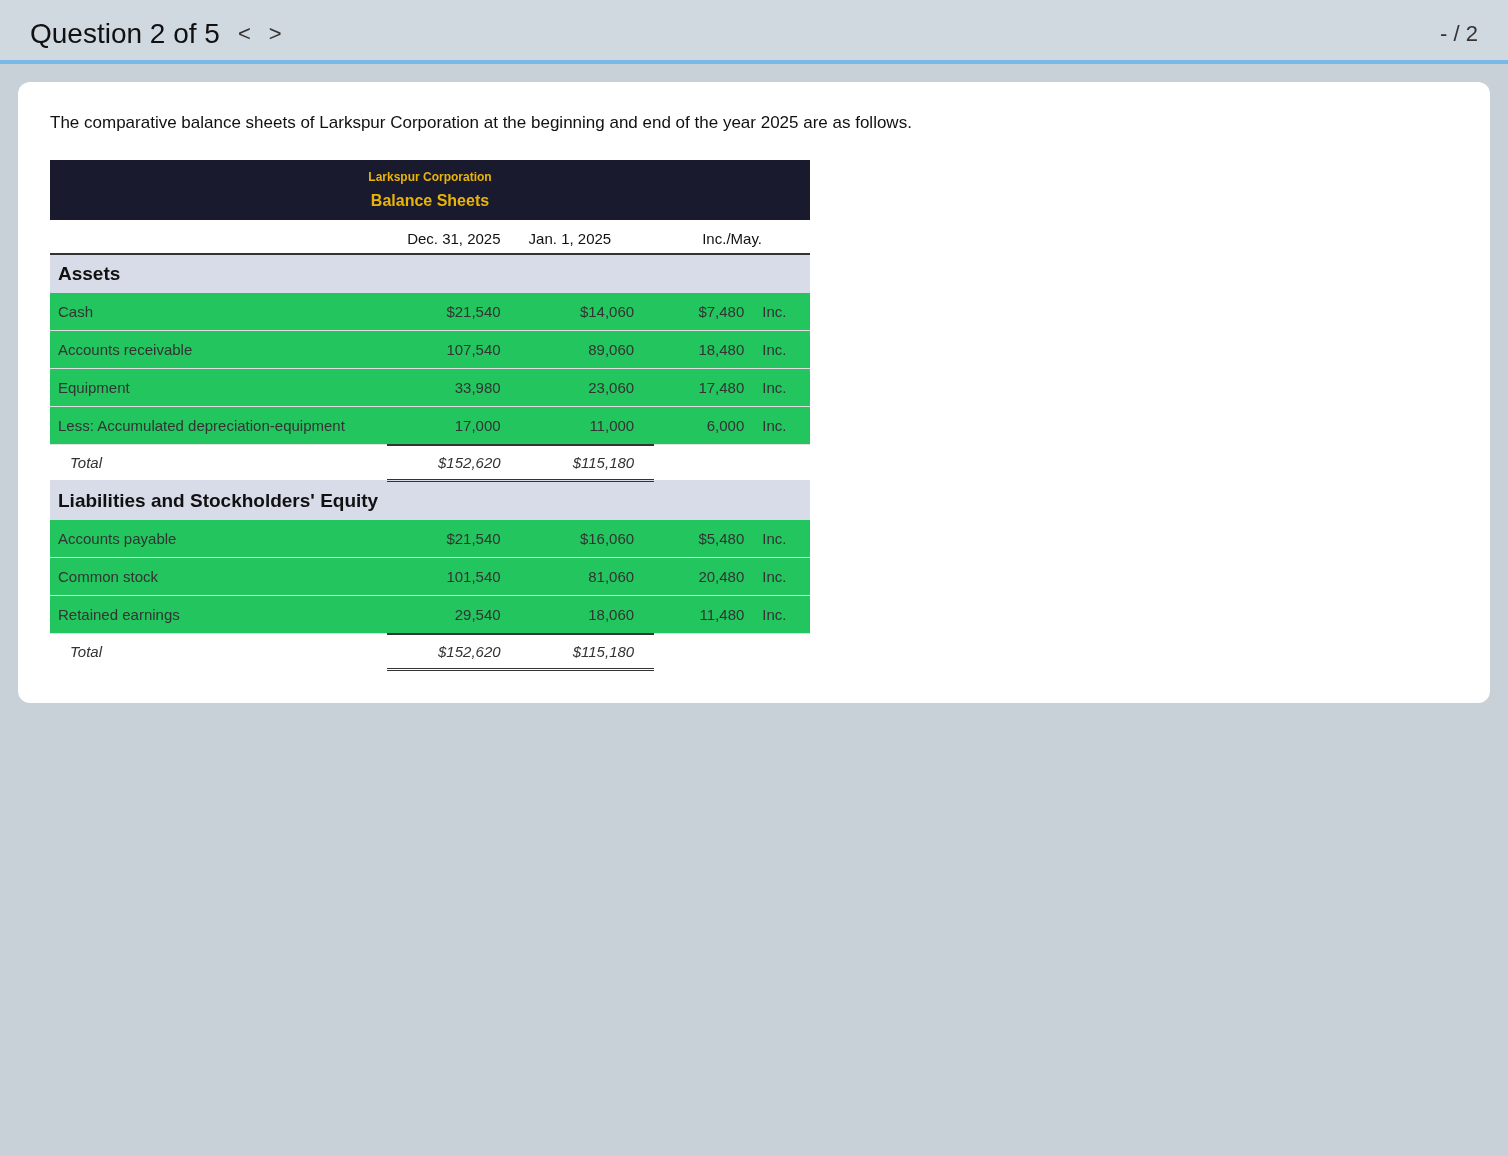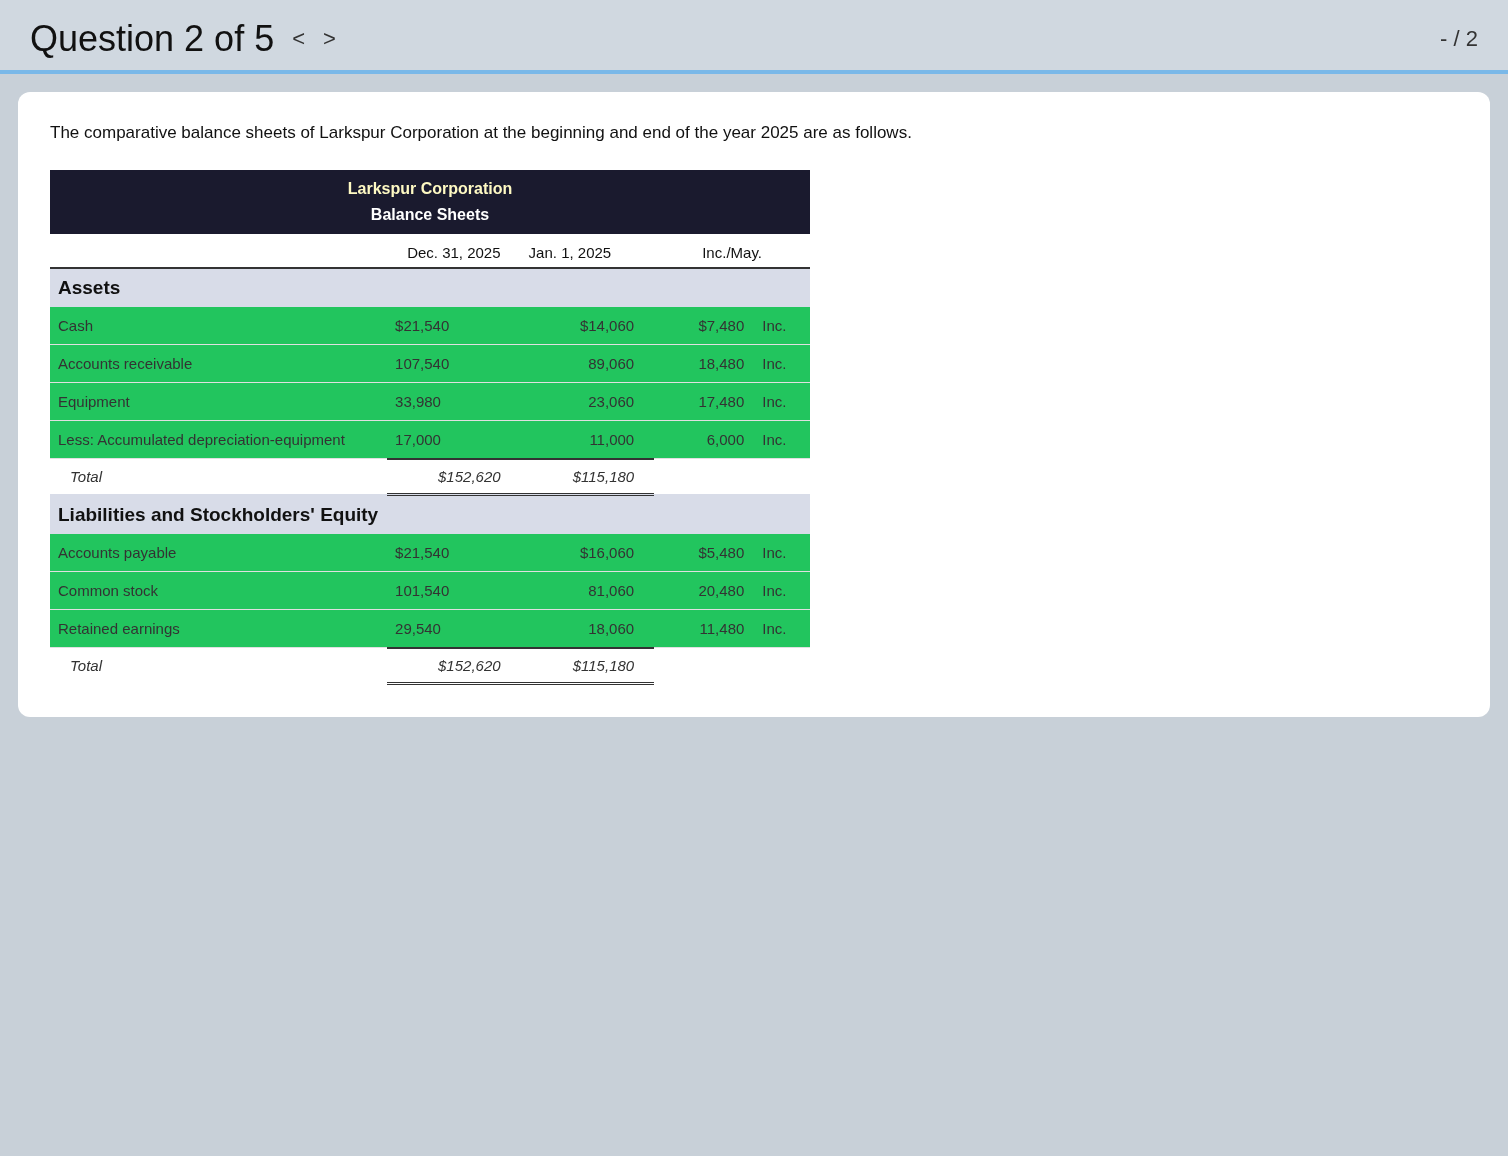--- a/index.html
+++ b/index.html
@@ -18,21 +18,21 @@
       justify-content: space-between;
       padding: 18px 30px 10px 30px;
       background: #d0d8e0;
     }
     .top-bar-left {
       display: flex;
       align-items: center;
       gap: 18px;
     }
     .question-label {
-      font-size: 36px;
+      font-size: 28px;
       font-weight: 400;
       color: #111;
     }
     .nav-arrow {
       font-size: 22px;
       color: #333;
       cursor: pointer;
       font-weight: 300;
     }
     .top-bar-right {
@@ -68,29 +68,29 @@
     }
 
     .bs-table {
       width: 100%;
       border-collapse: collapse;
     }
 
     
     .bs-header-row-top td {
       background: #1a1a2e;
-      color: #fef9c3;
+      color: #eab308;
       text-align: center;
       font-weight: 700;
-      font-size: 16px;
+      font-size: 12px;
       padding: 10px 8px 4px 8px;
     }
     .bs-header-row-sub td {
       background: #1a1a2e;
-      color: #ffffff;
+      color: #eab308;
       text-align: center;
       font-weight: 700;
       font-size: 16px;
       padding: 4px 8px 10px 8px;
     }
 
     
     .bs-col-header td {
       background: #fff;
       padding: 10px 8px 6px 8px;
@@ -115,21 +115,21 @@
 
     
     .bs-data-row td {
       background: #22c55e;
       font-size: 15px;
       color: #333;
       padding: 10px 8px;
       border-bottom: 1px solid #e0e0e0;
     }
     .bs-data-row .col-label { text-align: left; min-width: 280px; }
-    .bs-data-row .col-dec { min-width: 120px; padding-right: 20px; }
+    .bs-data-row .col-dec { text-align: right; min-width: 120px; padding-right: 20px; }
     .bs-data-row .col-jan { text-align: right; min-width: 120px; padding-right: 20px; }
     .bs-data-row .col-amount { text-align: right; min-width: 90px; padding-right: 10px; }
     .bs-data-row .col-incdec-label { text-align: left; min-width: 50px; }
 
     
     .bs-total-row td {
       background: #fff;
       font-size: 15px;
       color: #333;
       padding: 8px 8px;

